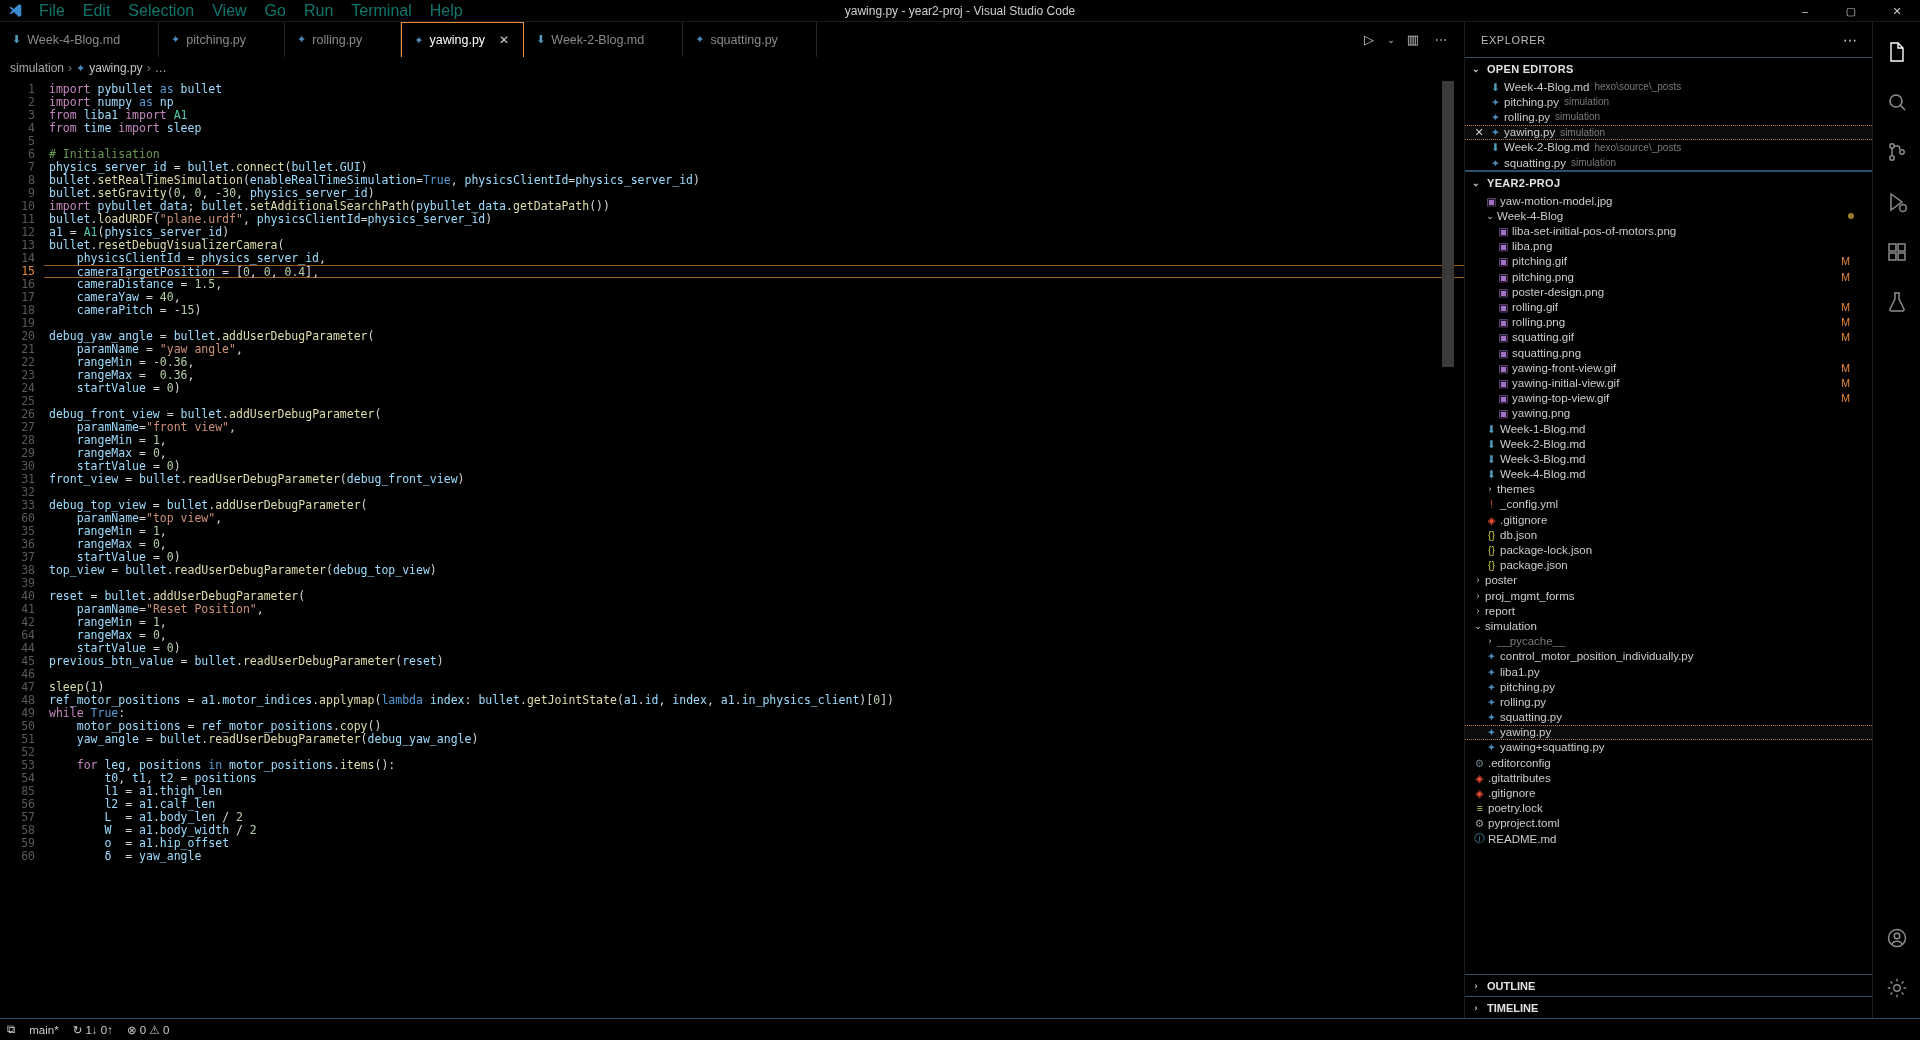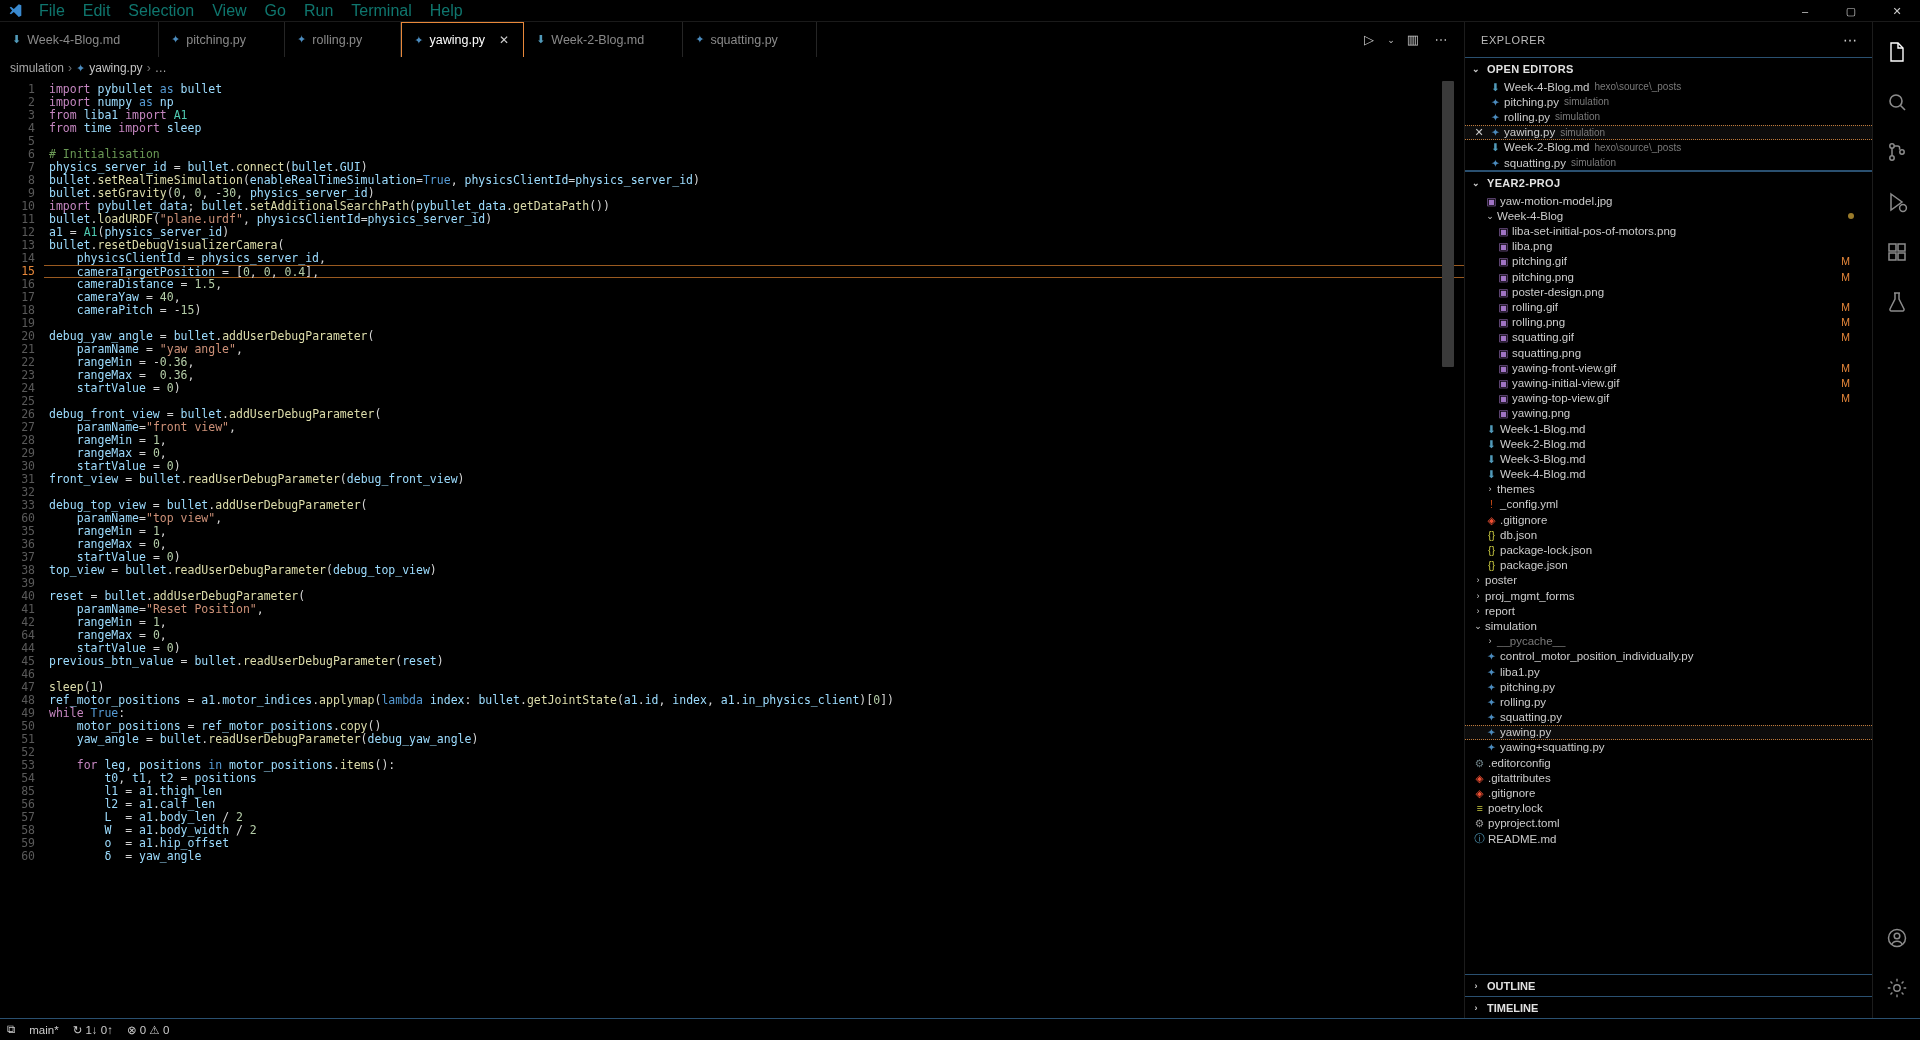--- a/index.html
+++ b/index.html
@@ -160,20 +160,21 @@
     <div class="menus">
       <div class="menu-item">File</div>
       <div class="menu-item">Edit</div>
       <div class="menu-item">Selection</div>
       <div class="menu-item">View</div>
       <div class="menu-item">Go</div>
       <div class="menu-item">Run</div>
       <div class="menu-item">Terminal</div>
       <div class="menu-item">Help</div>
     </div>
+    <div class="win-title">yawing.py - year2-proj - Visual Studio Code</div>
     <div class="wincontrols">
       <div class="wc">–</div>
       <div class="wc">▢</div>
       <div class="wc close">✕</div>
     </div>
   </div>
 
   <div class="body">
 
     <div class="editorcol">

